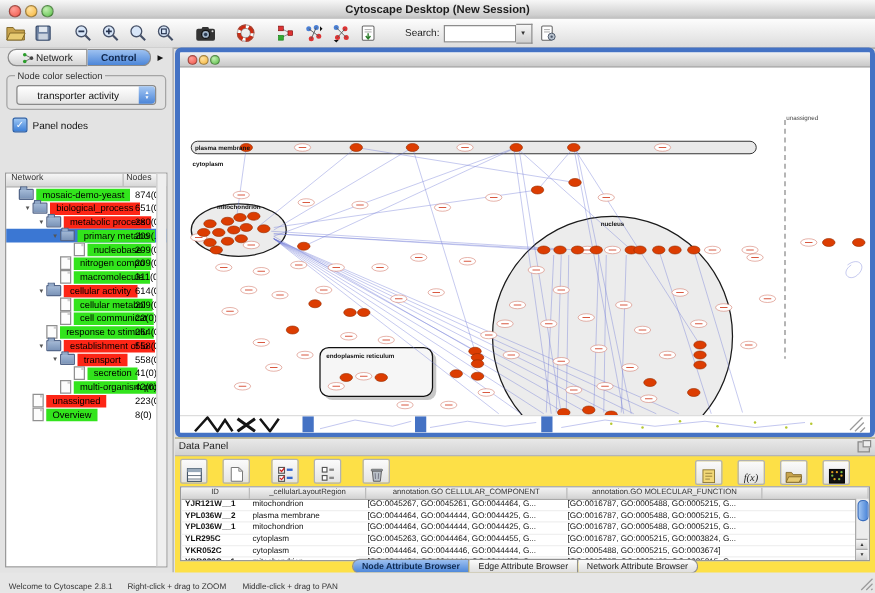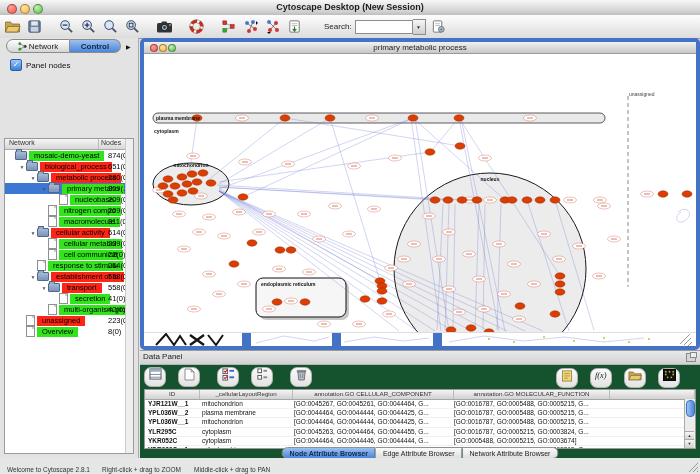--- a/index.html
+++ b/index.html
@@ -60,24 +60,24 @@
   #nw-title{position:relative;height:11px;background:linear-gradient(#f0f0f0,#c9c9c9);border-bottom:1px solid #9a9a9a;}
   #nw-title .tl{top:2px;width:6px;height:6px;}
   #nw-title .r{left:6px;background:radial-gradient(circle at 35% 30%,#ff9f97,#f0564a);}
   #nw-title .y{left:15px;background:radial-gradient(circle at 35% 30%,#ffe2a0,#f5b53d);}
   #nw-title .g{left:24px;background:radial-gradient(circle at 35% 30%,#c4f0b2,#58bf47);}
   #nw-title .t{position:absolute;left:0;right:0;top:1px;text-align:center;font-size:8px;color:#222;}
   #graph-svg{display:block;background:#fff;}
   #fragstrip{display:block;background:#fff;border-top:1px solid #ddd;}
   .rg{font-size:5px;font-weight:bold;fill:#111;}
   
-  #datapanel{position:absolute;left:140px;top:350px;width:560px;height:108px;background:#14532d;border-top:1px solid #999;}
+  #datapanel{position:absolute;left:140px;top:350px;width:560px;height:108px;background:#fde047;border-top:1px solid #999;}
   #dp-head{position:relative;height:12px;font-size:8px;color:#222;padding:1px 0 0 3px;background:linear-gradient(#e9e9e9,#d2d2d2);border-bottom:1px solid #b5b5b5;}
   #dp-toolbar{position:relative;height:24px;display:flex;align-items:center;padding-left:4px;}
-  .dbi{width:20px;height:18px;margin-right:12px;border:1px solid #b2b2b2;border-radius:7px;background:linear-gradient(#fbfbfb,#e3e3e3);display:flex;align-items:flex-start;justify-content:center;}
+  .dbi{width:20px;height:18px;margin-right:12px;border:1px solid #b2b2b2;border-radius:2px;background:linear-gradient(#fbfbfb,#e3e3e3);display:flex;align-items:flex-end;justify-content:center;}
   .dbi.gap{margin-left:5px;}
   #dp-right{position:absolute;right:8px;top:3px;display:flex;}
   #dp-table{position:absolute;left:4px;right:4px;top:38px;height:58px;background:#fff;border:1px solid #999;overflow:hidden;}
   .hrow{display:flex;height:9px;background:linear-gradient(#f4f4f4,#d2d2d2);border-bottom:1px solid #a8a8a8;font-size:6.2px;color:#333;}
   .hrow div{border-right:1px solid #bbb;text-align:center;overflow:hidden;white-space:nowrap;}
   .drow{display:flex;height:8.2px;font-size:6.5px;color:#111;border-bottom:1px solid #f0f0f0;}
   .drow div{overflow:hidden;white-space:nowrap;padding-left:3px;box-sizing:border-box;}
   .c-id{width:54px;flex:none;}
   .c-reg{width:92px;flex:none;}
   .c-cc{width:160px;flex:none;}
@@ -233,20 +233,30 @@
             <circle cx="2" cy="8" r="1.6" fill="#2a9d2a"></circle>
             <circle cx="8" cy="5" r="1.6" fill="#444"></circle>
           </svg>
         <span>Network</span>
       </div>
       <div id="tab-mosaic" class="seg">
         <span>Control</span>
       </div>
       <div id="tab-arrow">▶</div>
     </div>
+    <div id="groupbox">
+      <div id="grouplabel">Node color selection</div>
+      <div id="combo">
+        <div class="val">transporter activity</div>
+        <div class="cap">
+            <span>▲</span>
+            <span>▼</span>
+          </div>
+      </div>
+    </div>
     <div id="selrow">
       <div id="checkbox">✓</div>
       <span id="sellbl">Panel nodes</span>
     </div>
     <div id="treebox">
       <div id="treehead">
         <div class="c1">Network</div>
         <div class="c2">Nodes</div>
       </div>
       <div class="trow lvl0">
@@ -370,21 +380,20 @@
         </div>
       <div id="treescroll"></div>
     </div>
   </div>
 
   <div id="netwindow">
     <div id="nw-title">
       <div class="tl r"></div>
       <div class="tl y"></div>
       <div class="tl g"></div>
-      <div class="t">primary metabolic process</div>
     </div>
     <svg id="graph-svg" width="552" height="278" viewBox="0 0 552 278">
       <g id="g-regions">
           <rect x="9" y="59" width="452" height="10" rx="5" fill="#e9e9e9" stroke="#333" stroke-width="0.8"></rect>
           <circle cx="346" cy="215" r="96" fill="#ececec" stroke="#1a1a1a" stroke-width="1"></circle>
           <ellipse cx="47" cy="130" rx="38" ry="21" fill="#ececec" stroke="#1a1a1a" stroke-width="1"></ellipse>
           <rect x="115" y="227" width="90" height="39" rx="7" fill="#999" opacity="0.55"></rect>
           <rect x="112" y="224" width="90" height="39" rx="7" fill="#f6f6f6" stroke="#111" stroke-width="1"></rect>
           <line x1="484" y1="42" x2="484" y2="233" stroke="#888" stroke-width="1" stroke-dasharray="4 3"></line>
         </g>

